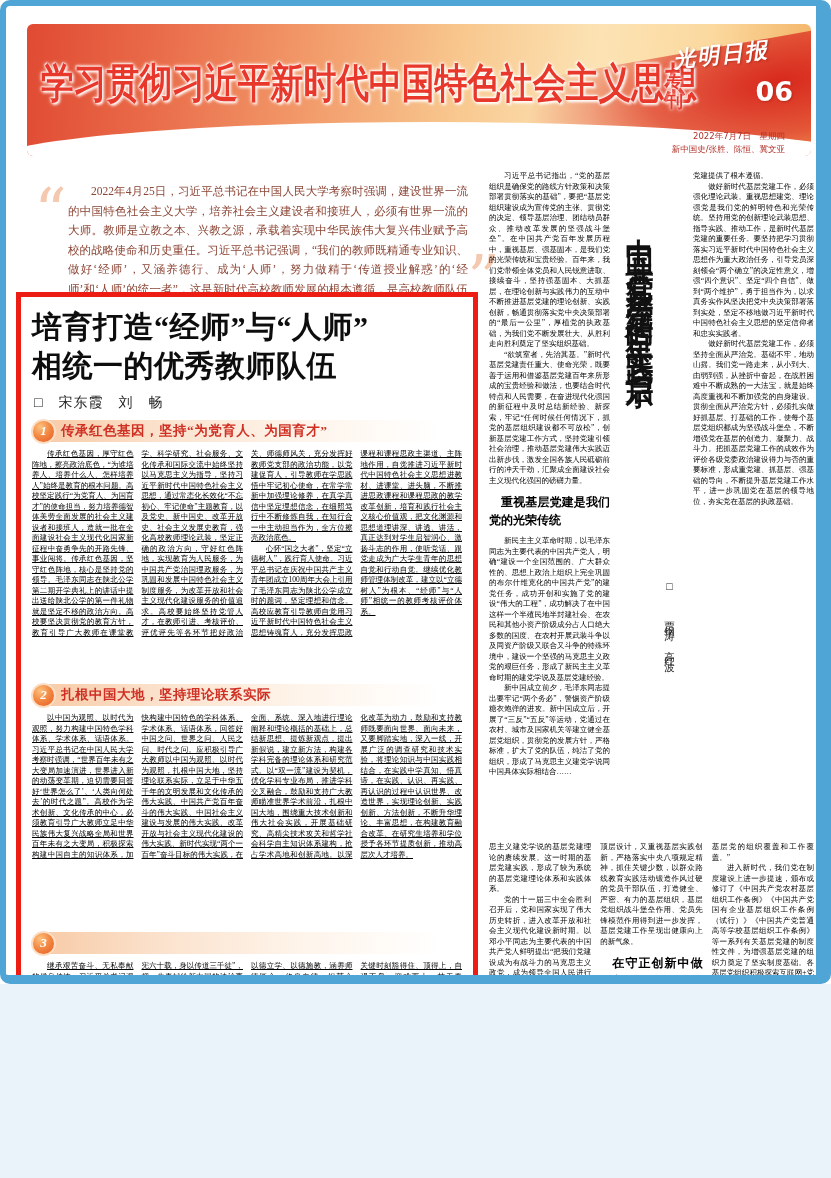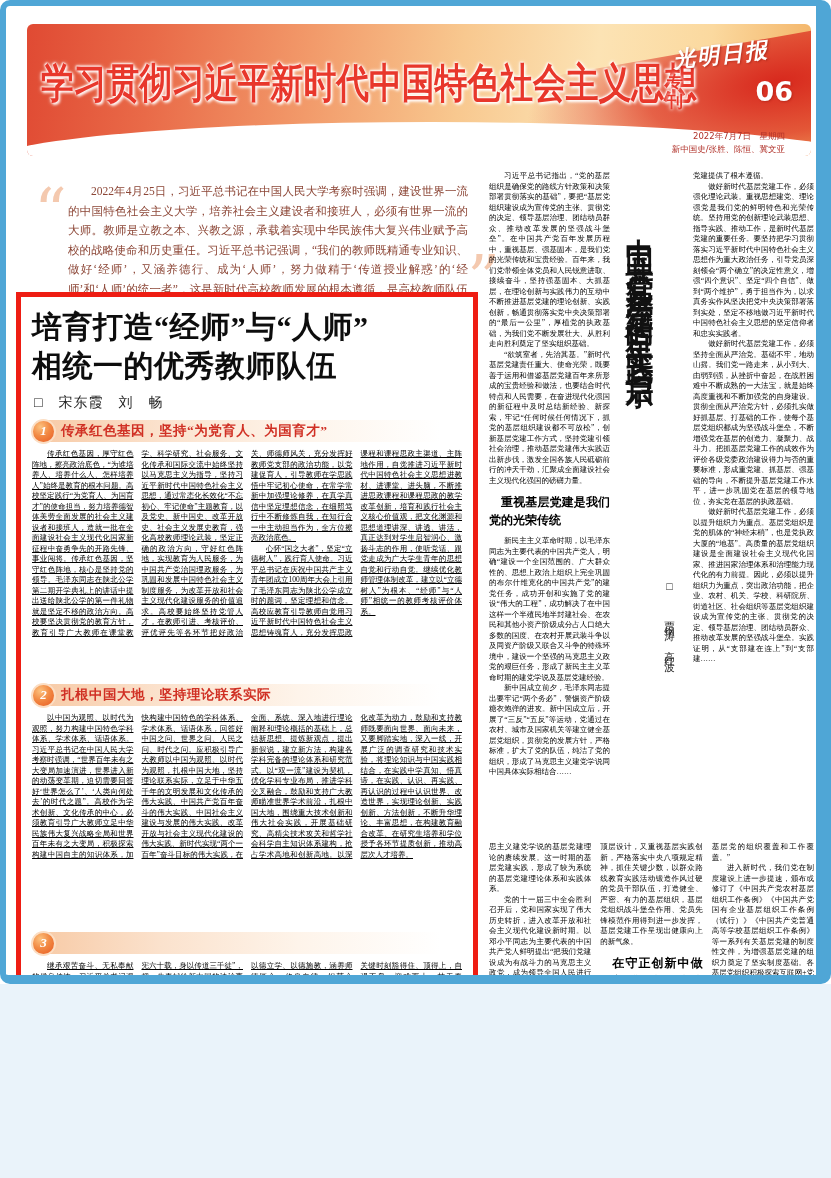--- a/index.html
+++ b/index.html
@@ -137,21 +137,20 @@
 
   <div class="vert-wrap">
     <div class="v-title">中国共产党基层党建的百年实践与启示</div>
     <div class="v-byline">□　贾钢涛　高红波</div>
   </div>
 
   <div class="rcol rcol-right">
     <p class="cont">党建提供了根本遵循。</p>
     <p>做好新时代基层党建工作，必须强化理论武装。重视思想建党、理论强党是我们党的鲜明特色和光荣传统。坚持用党的创新理论武装思想、指导实践、推动工作，是新时代基层党建的重要任务。要坚持把学习贯彻落实习近平新时代中国特色社会主义思想作为重大政治任务，引导党员深刻领会“两个确立”的决定性意义，增强“四个意识”、坚定“四个自信”、做到“两个维护”，勇于担当作为，以求真务实作风坚决把党中央决策部署落到实处，坚定不移地做习近平新时代中国特色社会主义思想的坚定信仰者和忠实实践者。</p>
     <p>做好新时代基层党建工作，必须坚持全面从严治党。基础不牢，地动山摇。我们党一路走来，从小到大、由弱到强，从挫折中奋起，在战胜困难中不断成熟的一大法宝，就是始终高度重视和不断加强党的自身建设。贯彻全面从严治党方针，必须扎实做好抓基层、打基础的工作，使每个基层党组织都成为坚强战斗堡垒，不断增强党在基层的创造力、凝聚力、战斗力。把抓基层党建工作的成效作为评价各级党委政治建设得力与否的重要标准，形成重党建、抓基层、强基础的导向，不断提升基层党建工作水平，进一步巩固党在基层的领导地位，夯实党在基层的执政基础。</p>
-    <p>做好新时代基层党建工作，必须以提升组织力为重点。基层党组织是党的肌体的“神经末梢”，也是党执政大厦的“地基”。高质量的基层党组织建设是全面建设社会主义现代化国家、推进国家治理体系和治理能力现代化的有力前提。因此，必须以提升组织力为重点，突出政治功能，把企业、农村、机关、学校、科研院所、街道社区、社会组织等基层党组织建设成为宣传党的主张、贯彻党的决定、领导基层治理、团结动员群众、推动改革发展的坚强战斗堡垒。实践证明，从“支部建在连上”到“支部建……</p>
   </div>
 
   <div class="r-bottom">
     <p class="cont">思主义建党学说的基层党建理论的赓续发展。这一时期的基层党建实践，形成了较为系统的基层党建理论体系和实践体系。</p>
     <p>党的十一届三中全会胜利召开后，党和国家实现了伟大历史转折，进入改革开放和社会主义现代化建设新时期。以邓小平同志为主要代表的中国共产党人鲜明提出“把我们党建设成为有战斗力的马克思主义政党，成为领导全国人民进行社会主义物质文明和精神文明建设的坚强核心”的建党任务，基层党组织充分发挥战斗堡垒作用，引导党员解放思想、实事求是，服务改革开放大局。党的十三届四中全会以后，以江泽民同志为主要代表的中国共产党人坚持“治国必先治党，治党务必从严”的党建理念，推进党的建设新的伟大工程，形成了“三个代表”重要思想，基层党组织建设逐步实现了制度化、规范化、程序化。</p>
     <p>党的十八大以来，以习近平同志为核心的党中央既注重顶层设计，又重视基层实践创新，严格落实中央八项规定精神，抓住关键少数，以群众路线教育实践活动锻造作风过硬的党员干部队伍，打造健全、严密、有力的基层组织，基层党组织战斗堡垒作用、党员先锋模范作用得到进一步发挥，基层党建工作呈现出健康向上的新气象。</p>
     <div class="r-subhead">在守正创新中做好新时代基层党建工作</div>
     <p>实现中华民族伟大复兴，需要服务保障推进新时代党的建设新的伟大工程，更需要基层党建持续用力、持续发力。习近平总书记强调：“加强党的基层组织建设，关键是从严抓好落实。要以提升组织力为重点，突出政治功能，健全基层组织，优化组织设置，理顺隶属关系，创新活动方式，扩大基层党的组织覆盖和工作覆盖。”</p>
     <p>进入新时代，我们党在制度建设上进一步提速，颁布或修订了《中国共产党农村基层组织工作条例》《中国共产党国有企业基层组织工作条例（试行）》《中国共产党普通高等学校基层组织工作条例》等一系列有关基层党建的制度性文件，为增强基层党建的组织力奠定了坚实制度基础。各基层党组织积极探索互联网+党建、党建+网络、党建与业务深度融合等做法，创新领导方式、工作方式、活动方式，基层党建取得新成效。</p>
     <p class="note">（作者分别系北京市习近平新时代中国特色社会主义思想研究中心特约研究员、北京化工大学马克思主义学院院长，西北工业大学马克思主义学院副教授；本文系国家社会科学基金项目〔20BKS153〕阶段性成果）</p>

